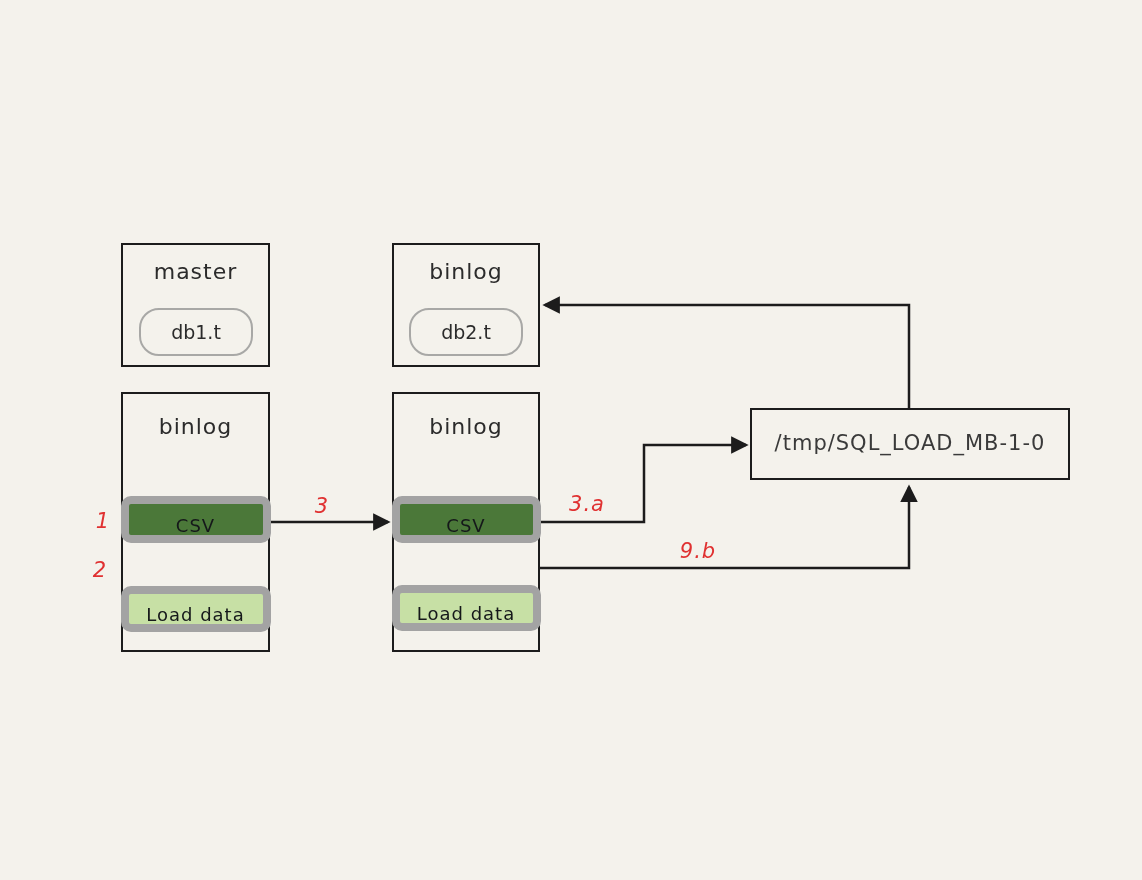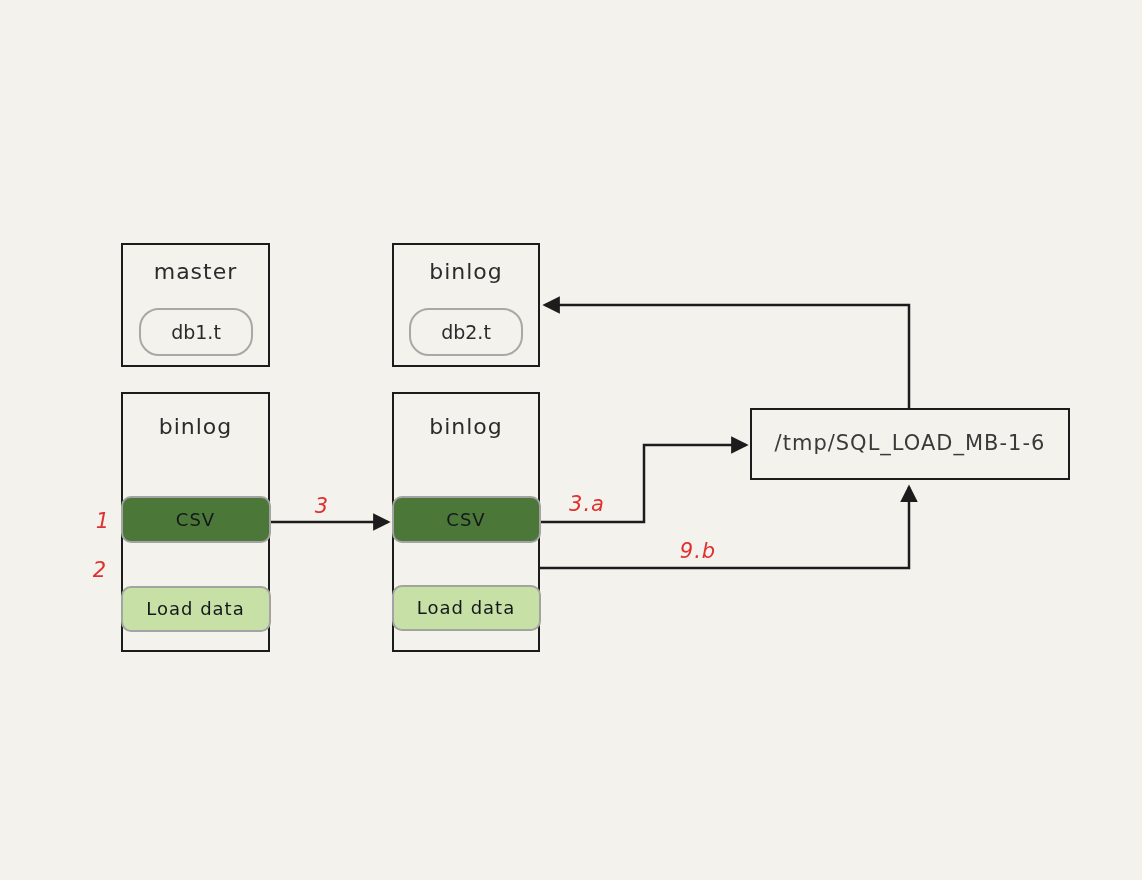--- a/index.html
+++ b/index.html
@@ -45,21 +45,21 @@
     background: transparent;
     text-align: center;
     font-size: 19px;
     color: #2b2b2b;
   }
   .event-row {
     position: absolute;
     left: -2.5px;
     width: calc(100% + 5px);
     box-sizing: border-box;
-    border: 2px solid #a3a3a3;
+    border: 8px solid #a3a3a3;
     border-radius: 10px;
     text-align: center;
     font-size: 18px;
     letter-spacing: 1px;
     color: #15181a;
     z-index: 3;
   }
   .row-csv   { background: #4b7839; }
   .row-load  { background: #c7e0a5; margin-top: 40px; }
   .tmp-box {
@@ -112,21 +112,21 @@
     <div class="event-row row-csv" style="top:102px; height:47px; line-height:43px;">CSV</div>
     <div class="event-row row-load" style="top:152px; height:46px; line-height:42px;">Load data</div>
   </div>
 
   <div class="box" style="left:392px; top:392px; width:148px; height:260px;">
     <div class="node-title" style="padding-top:20px;">binlog</div>
     <div class="event-row row-csv" style="top:102px; height:47px; line-height:43px;">CSV</div>
     <div class="event-row row-load" style="top:151px; height:46px; line-height:42px;">Load data</div>
   </div>
 
-  <div class="box tmp-box" style="left:750px; top:408px; width:320px; height:72px;">/tmp/SQL_LOAD_MB-1-6</div>
+  <div class="box tmp-box" style="left:750px; top:408px; width:320px; height:72px;">/tmp/SQL_LOAD_MB-1-0</div>
 
   <div class="step-label" style="left:103px; top:521px;">1</div>
   <div class="step-label" style="left:100px; top:570px;">2</div>
   <div class="step-label" style="left:322px; top:506px;">3</div>
   <div class="step-label" style="left:587px; top:504px;">3.a</div>
   <div class="step-label" style="left:698px; top:551px;">9.b</div>
 
 </div>
 
 </body></html>

